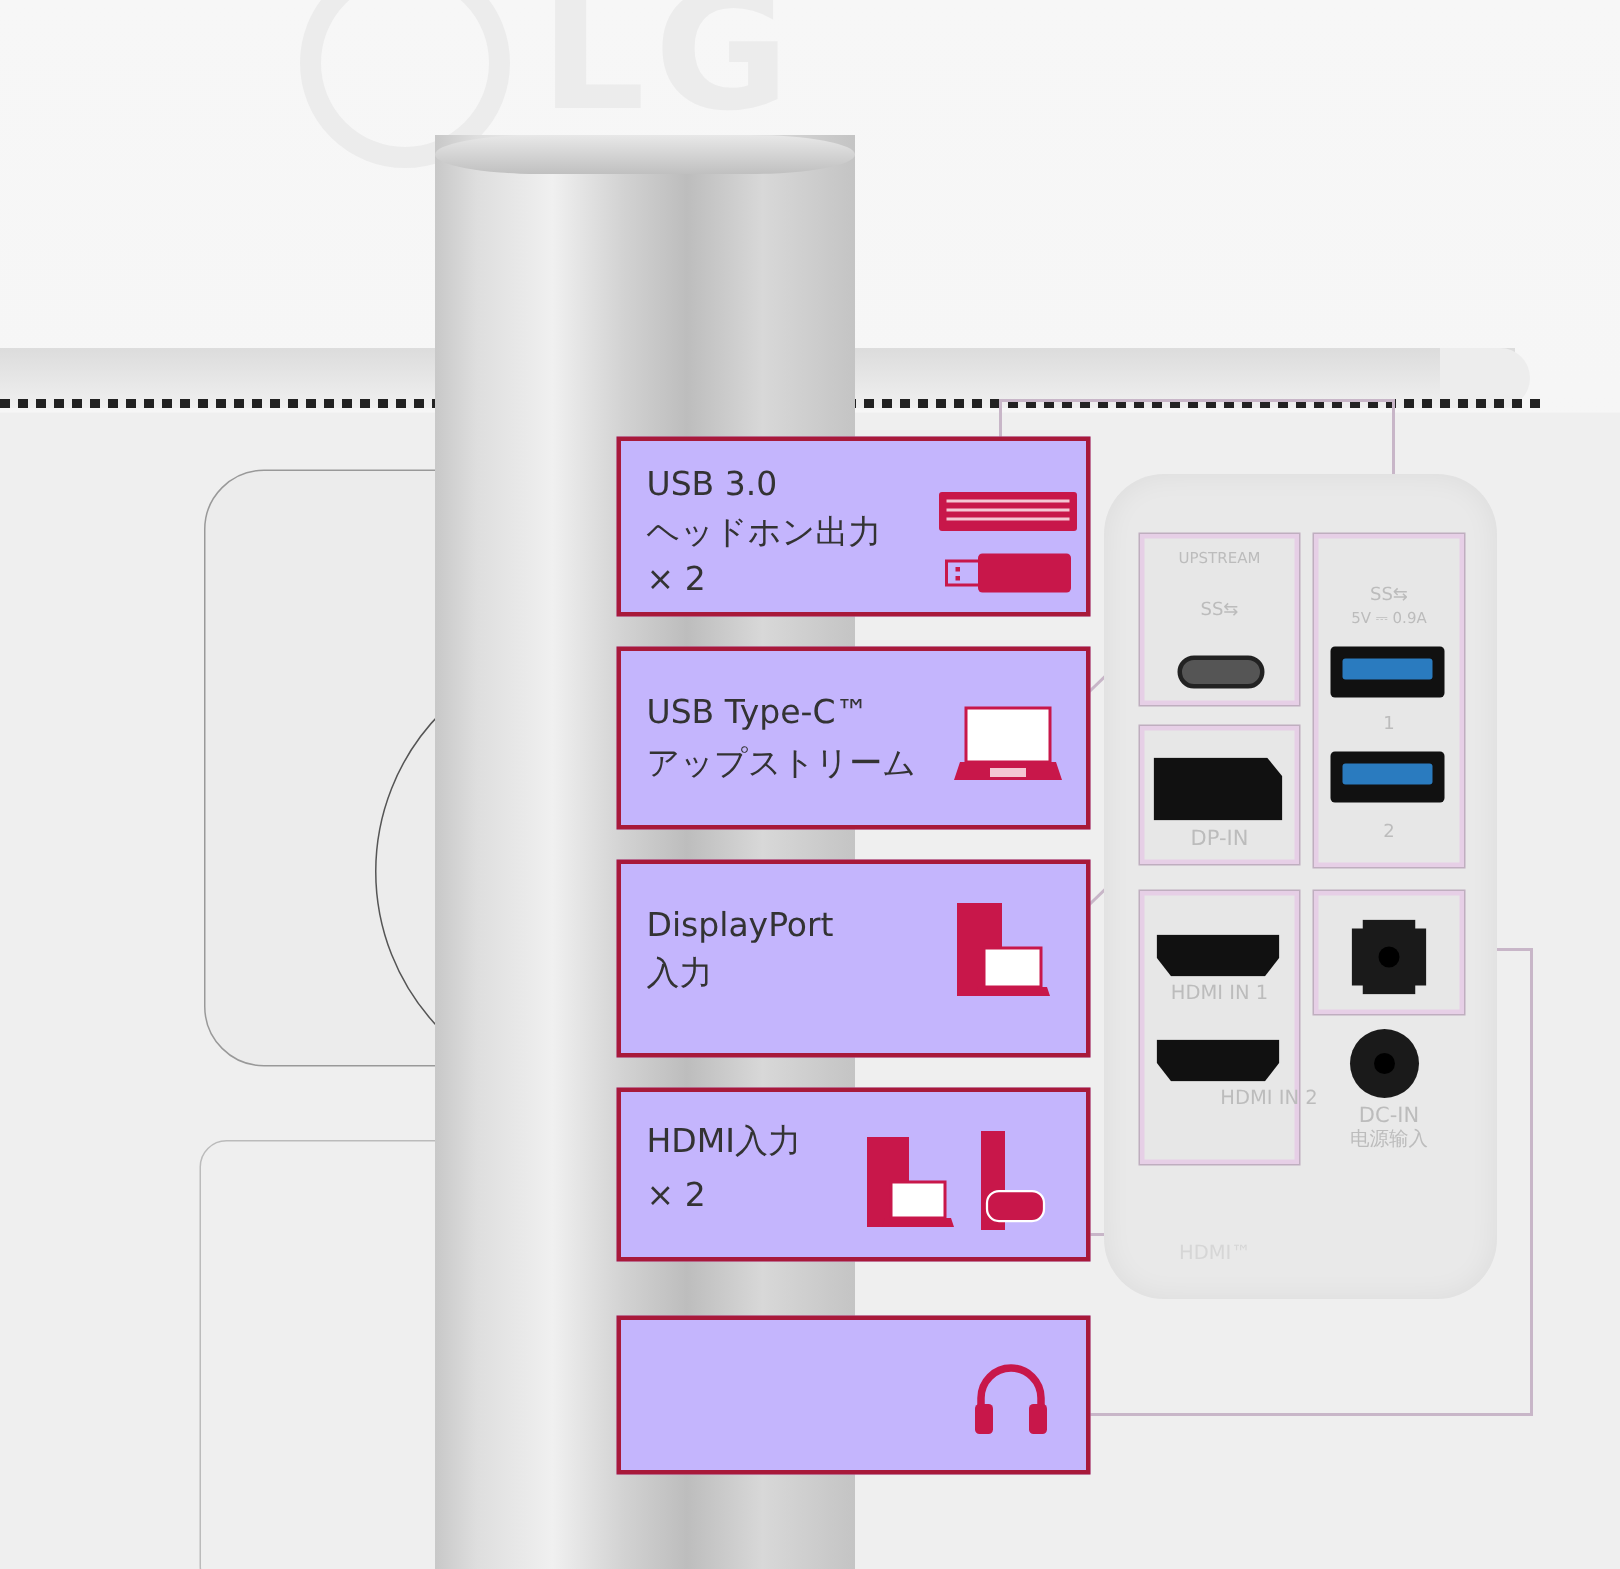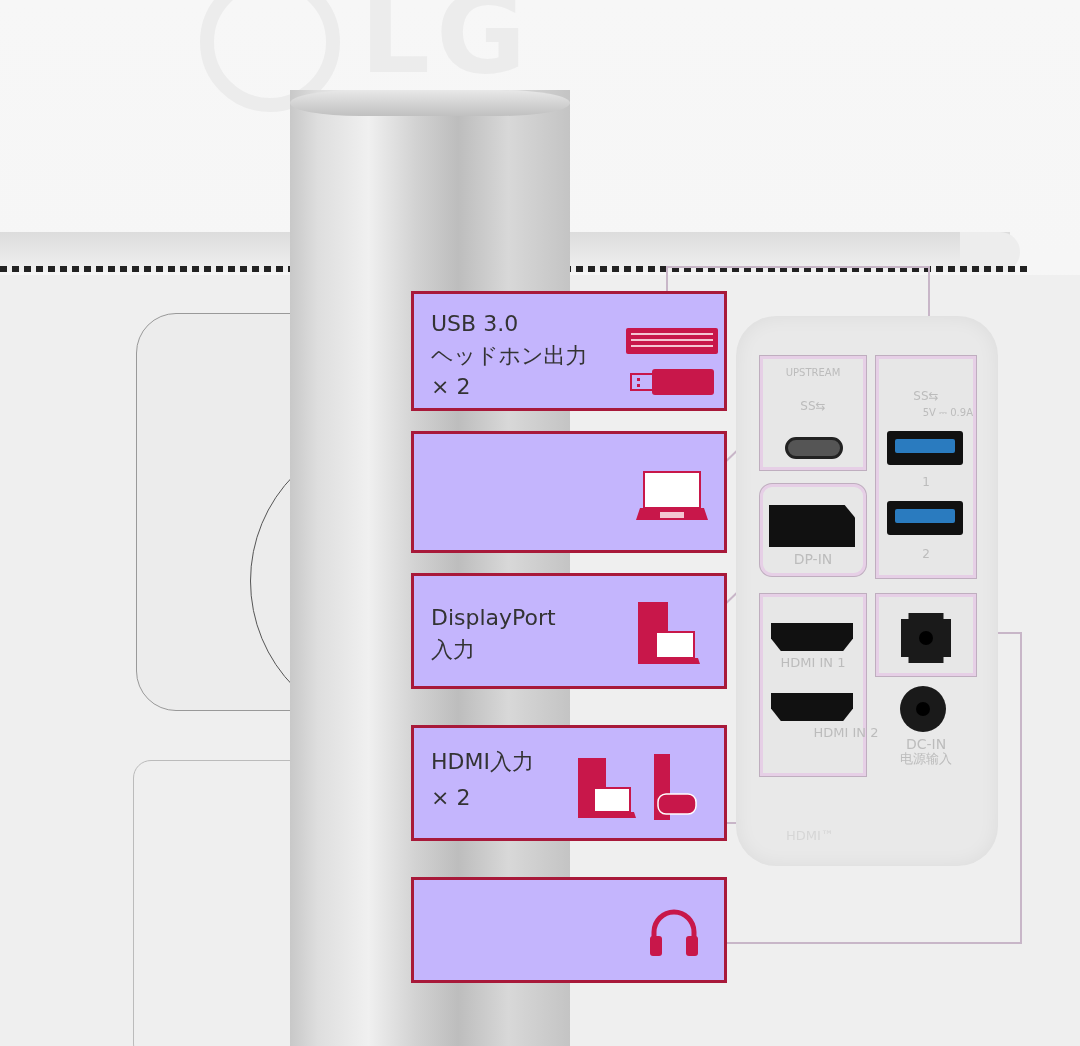--- a/index.html
+++ b/index.html
@@ -67,28 +67,28 @@
 <div class="portarea"></div>
 
 <div class="pbox" style="left:760px;top:356px;width:100px;height:108px;">
   <div class="lbl" style="top:8px;font-size:10px;">UPSTREAM</div>
   <div class="lbl" style="top:40px;">SS⇆</div>
   <div class="usbC" style="left:22px;top:78px;"></div>
 </div>
 
 <div class="pbox" style="left:876px;top:356px;width:94px;height:216px;">
   <div class="lbl" style="top:30px;">SS⇆</div>
-  <div class="lbl" style="top:48px;font-size:10px;text-align:right;">5V ⎓ 0.9A</div>
+  <div class="lbl" style="top:48px;font-size:10px;">5V ⎓ 0.9A</div>
   <div class="usbA" style="left:8px;top:72px;"></div>
   <div class="lbl" style="top:116px;">1</div>
   <div class="usbA" style="left:8px;top:142px;"></div>
   <div class="lbl" style="top:188px;">2</div>
 </div>
 
-<div class="pbox" style="left:760px;top:484px;width:100px;height:86px;border-radius:12px;">
+<div class="pbox" style="left:760px;top:484px;width:100px;height:86px;">
   <div class="dp" style="left:6px;top:18px;"></div>
   <div class="lbl" style="top:64px;font-size:14px;">DP-IN</div>
 </div>
 
 <div class="pbox" style="left:760px;top:594px;width:100px;height:176px;">
   <div class="hdmi" style="left:8px;top:26px;"></div>
   <div class="lbl" style="top:58px;font-size:13px;">HDMI IN 1</div>
   <div class="hdmi" style="left:8px;top:96px;"></div>
   <div class="lbl" style="top:128px;font-size:13px;padding-left:33px;">HDMI IN 2</div>
 </div>
@@ -115,28 +115,30 @@
   </svg>
   <svg class="ic" style="left:216px;top:74px;" width="84" height="28" viewBox="0 0 84 28">
     <rect x="1" y="6" width="22" height="16" fill="none" stroke="#c8174a" stroke-width="2"></rect>
     <rect x="7" y="10" width="3" height="3" fill="#c8174a"></rect>
       <rect x="7" y="16" width="3" height="3" fill="#c8174a"></rect>
     <rect x="22" y="1" width="62" height="26" rx="3" fill="#c8174a"></rect>
   </svg>
 </div>
 
 <div class="callout" style="top:431px;height:122px;">
+  <div class="t" style="top:26px;">USB Type-C™</div>
+  <div class="t" style="top:60px;">アップストリーム</div>
   <svg class="ic" style="left:222px;top:36px;" width="72" height="52" viewBox="0 0 72 52">
     <rect x="8" y="2" width="56" height="36" fill="#fff" stroke="#c8174a" stroke-width="2"></rect>
     <polygon points="4,38 68,38 72,50 0,50" fill="#c8174a"></polygon>
     <rect x="24" y="42" width="24" height="6" fill="#f4c6d3"></rect>
   </svg>
 </div>
 
-<div class="callout" style="top:573px;height:116px;">
+<div class="callout" style="top:573px;height:132px;">
   <div class="t" style="top:26px;">DisplayPort</div>
   <div class="t" style="top:58px;">入力</div>
   <svg class="ic" style="left:222px;top:24px;" width="64" height="66" viewBox="0 0 64 66">
     <rect x="2" y="2" width="30" height="62" fill="#c8174a"></rect>
     <rect x="20" y="32" width="38" height="26" fill="#fff" stroke="#c8174a" stroke-width="2"></rect>
     <polygon points="16,58 62,58 64,64 14,64" fill="#c8174a"></polygon>
   </svg>
 </div>
 
 <div class="callout" style="top:725px;height:116px;">

